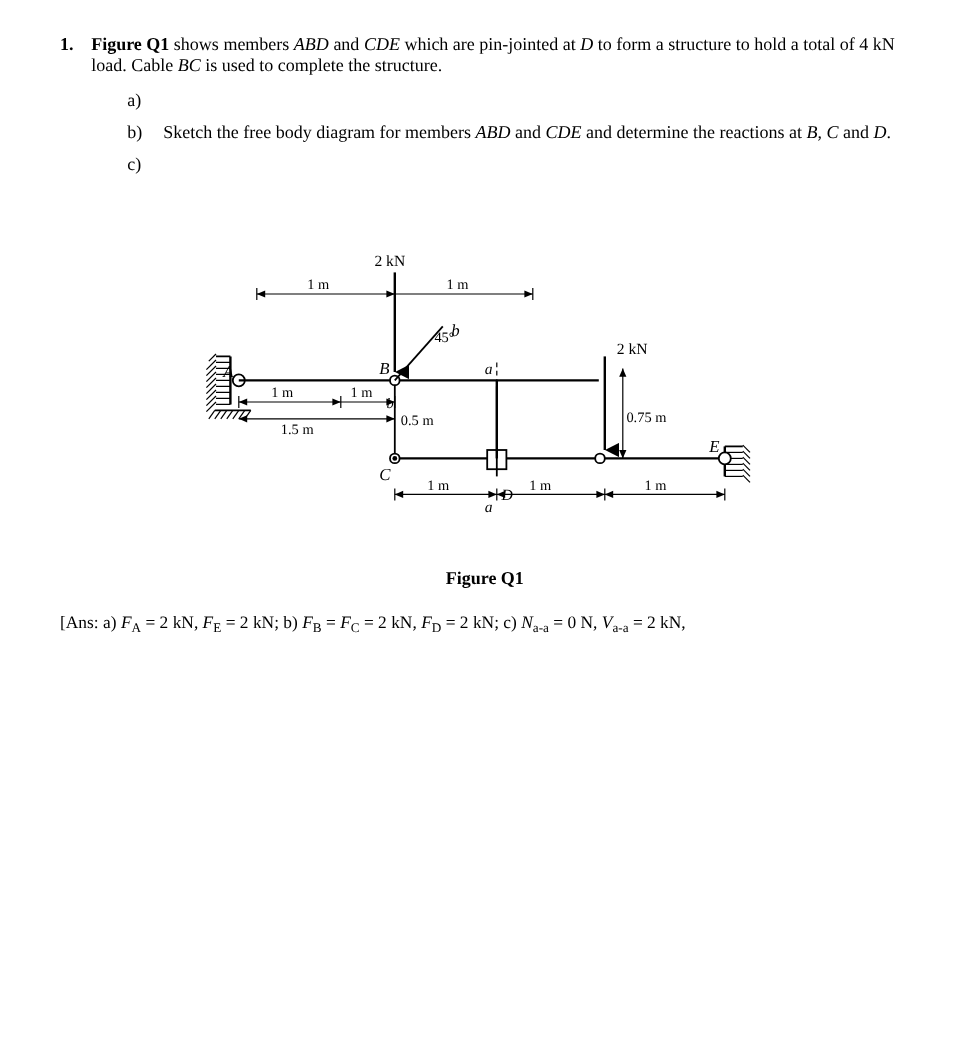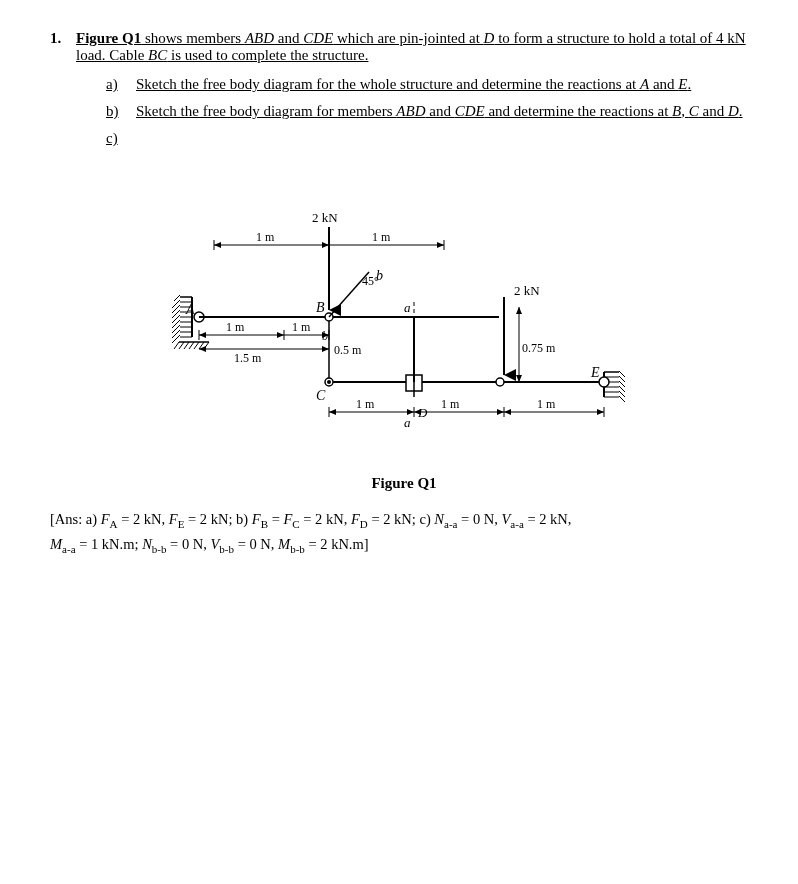--- a/index.html
+++ b/index.html
@@ -17,21 +17,20 @@
       gap: 8px;
       margin-bottom: 10px;
     }
     .q-number {
       font-weight: bold;
       white-space: nowrap;
       min-width: 18px;
     }
     .q-text {
       flex: 1;
-      text-decoration: underline;
     }
     .sub-items {
       margin-top: 12px;
       margin-left: 30px;
     }
     .sub-item {
       display: flex;
       gap: 8px;
       margin-bottom: 10px;
     }
@@ -78,21 +77,20 @@
 <body>
 
 <div class="question-block">
   <span class="q-number bold">1.</span>
   <div class="q-text">
     <strong>Figure Q1</strong> shows members <em>ABD</em> and <em>CDE</em> which are pin-jointed at <em>D</em> to form a structure to hold a total of 4 kN load. Cable <em>BC</em> is used to complete the structure.
 
     <div class="sub-items">
       <div class="sub-item">
         <span class="sub-label">a)</span>
-        <span>Sketch the free body diagram for the whole structure and determine the reactions at <em>A</em> and <em>E</em>.</span>
       </div>
       <div class="sub-item">
         <span class="sub-label">b)</span>
         <span>Sketch the free body diagram for members <em>ABD</em> and <em>CDE</em> and determine the reactions at <em>B</em>, <em>C</em> and <em>D</em>.</span>
       </div>
       <div class="sub-item">
         <span class="sub-label">c)</span>
       </div>
     </div>
   </div>
@@ -271,16 +269,13 @@
 
     </svg>
   </div>
   <div class="figure-caption">Figure Q1</div>
 </div>
 
 <div class="answer-block">
   <span class="ans-line">
     [Ans: a) <em>F</em><sub>A</sub> = 2 kN, <em>F</em><sub>E</sub> = 2 kN; b) <em>F</em><sub>B</sub> = <em>F</em><sub>C</sub> = 2 kN, <em>F</em><sub>D</sub> = 2 kN; c) <em>N</em><sub>a-a</sub> = 0 N, <em>V</em><sub>a-a</sub> = 2 kN,
   </span>
-  <span class="ans-line">
-    <em>M</em><sub>a-a</sub> = 1 kN.m; <em>N</em><sub>b-b</sub> = 0 N, <em>V</em><sub>b-b</sub> = 0 N, <em>M</em><sub>b-b</sub> = 2 kN.m]
-  </span>
 </div>
 
 </body></html>

